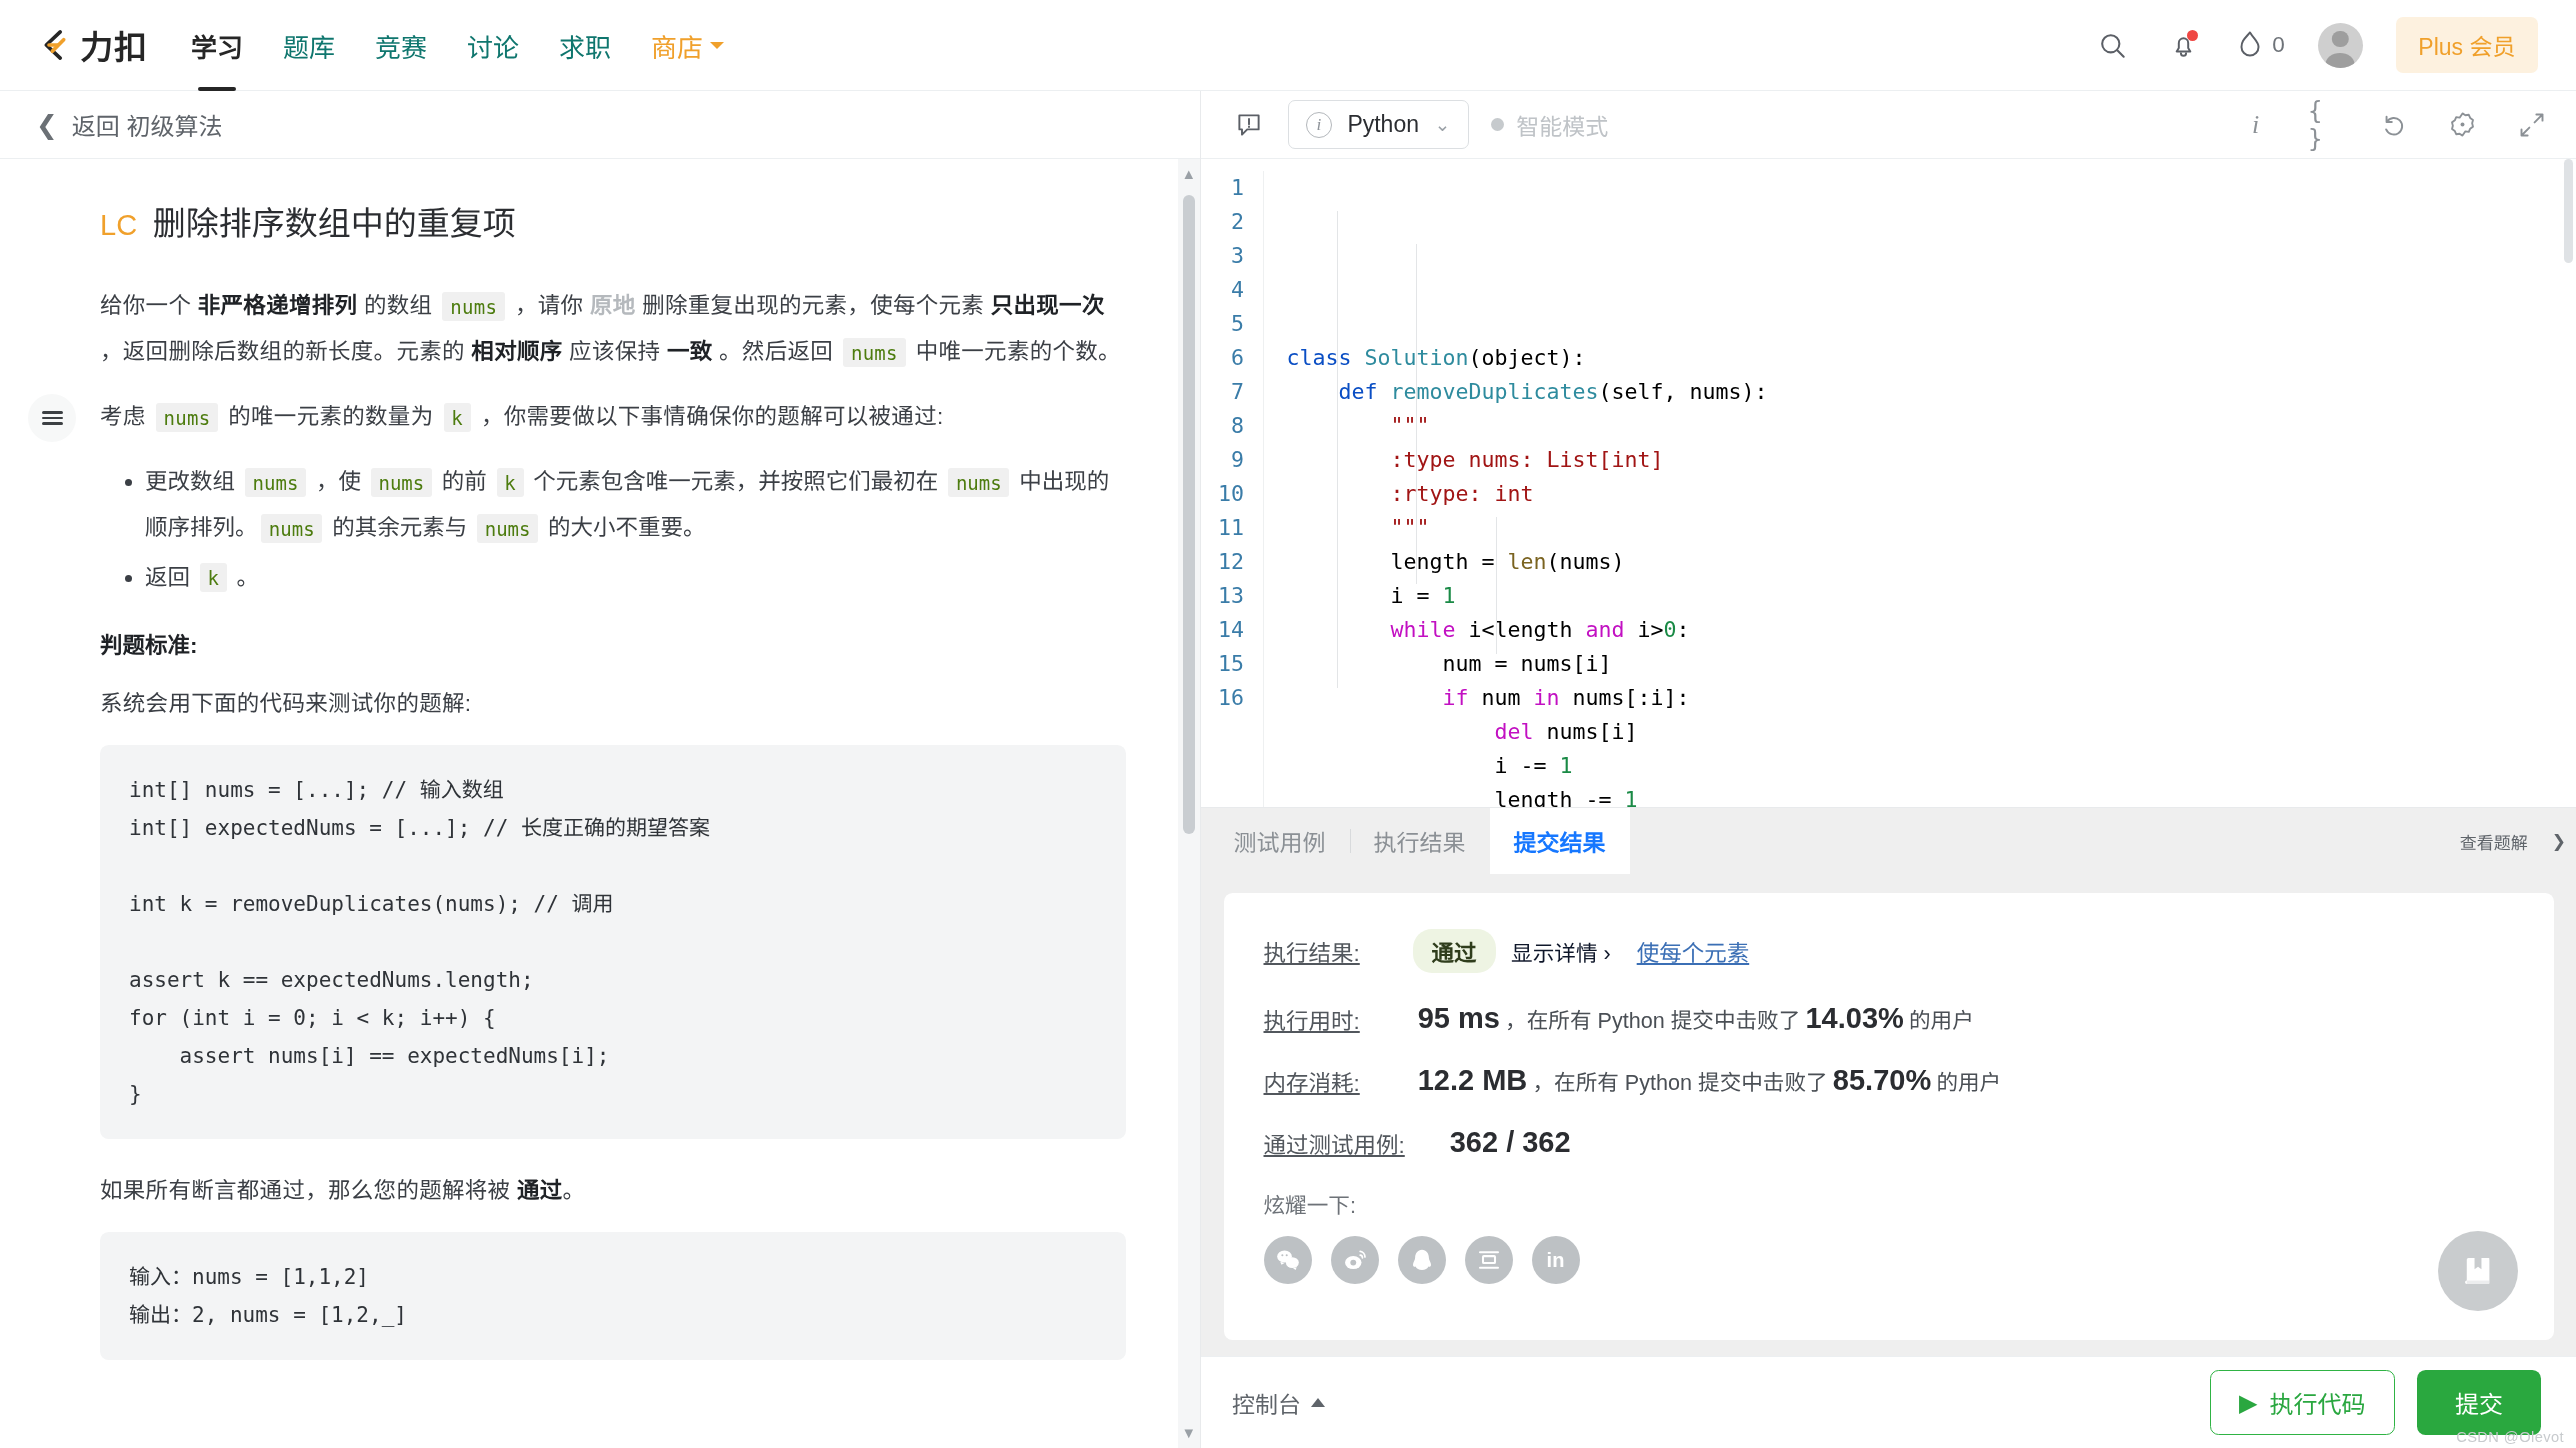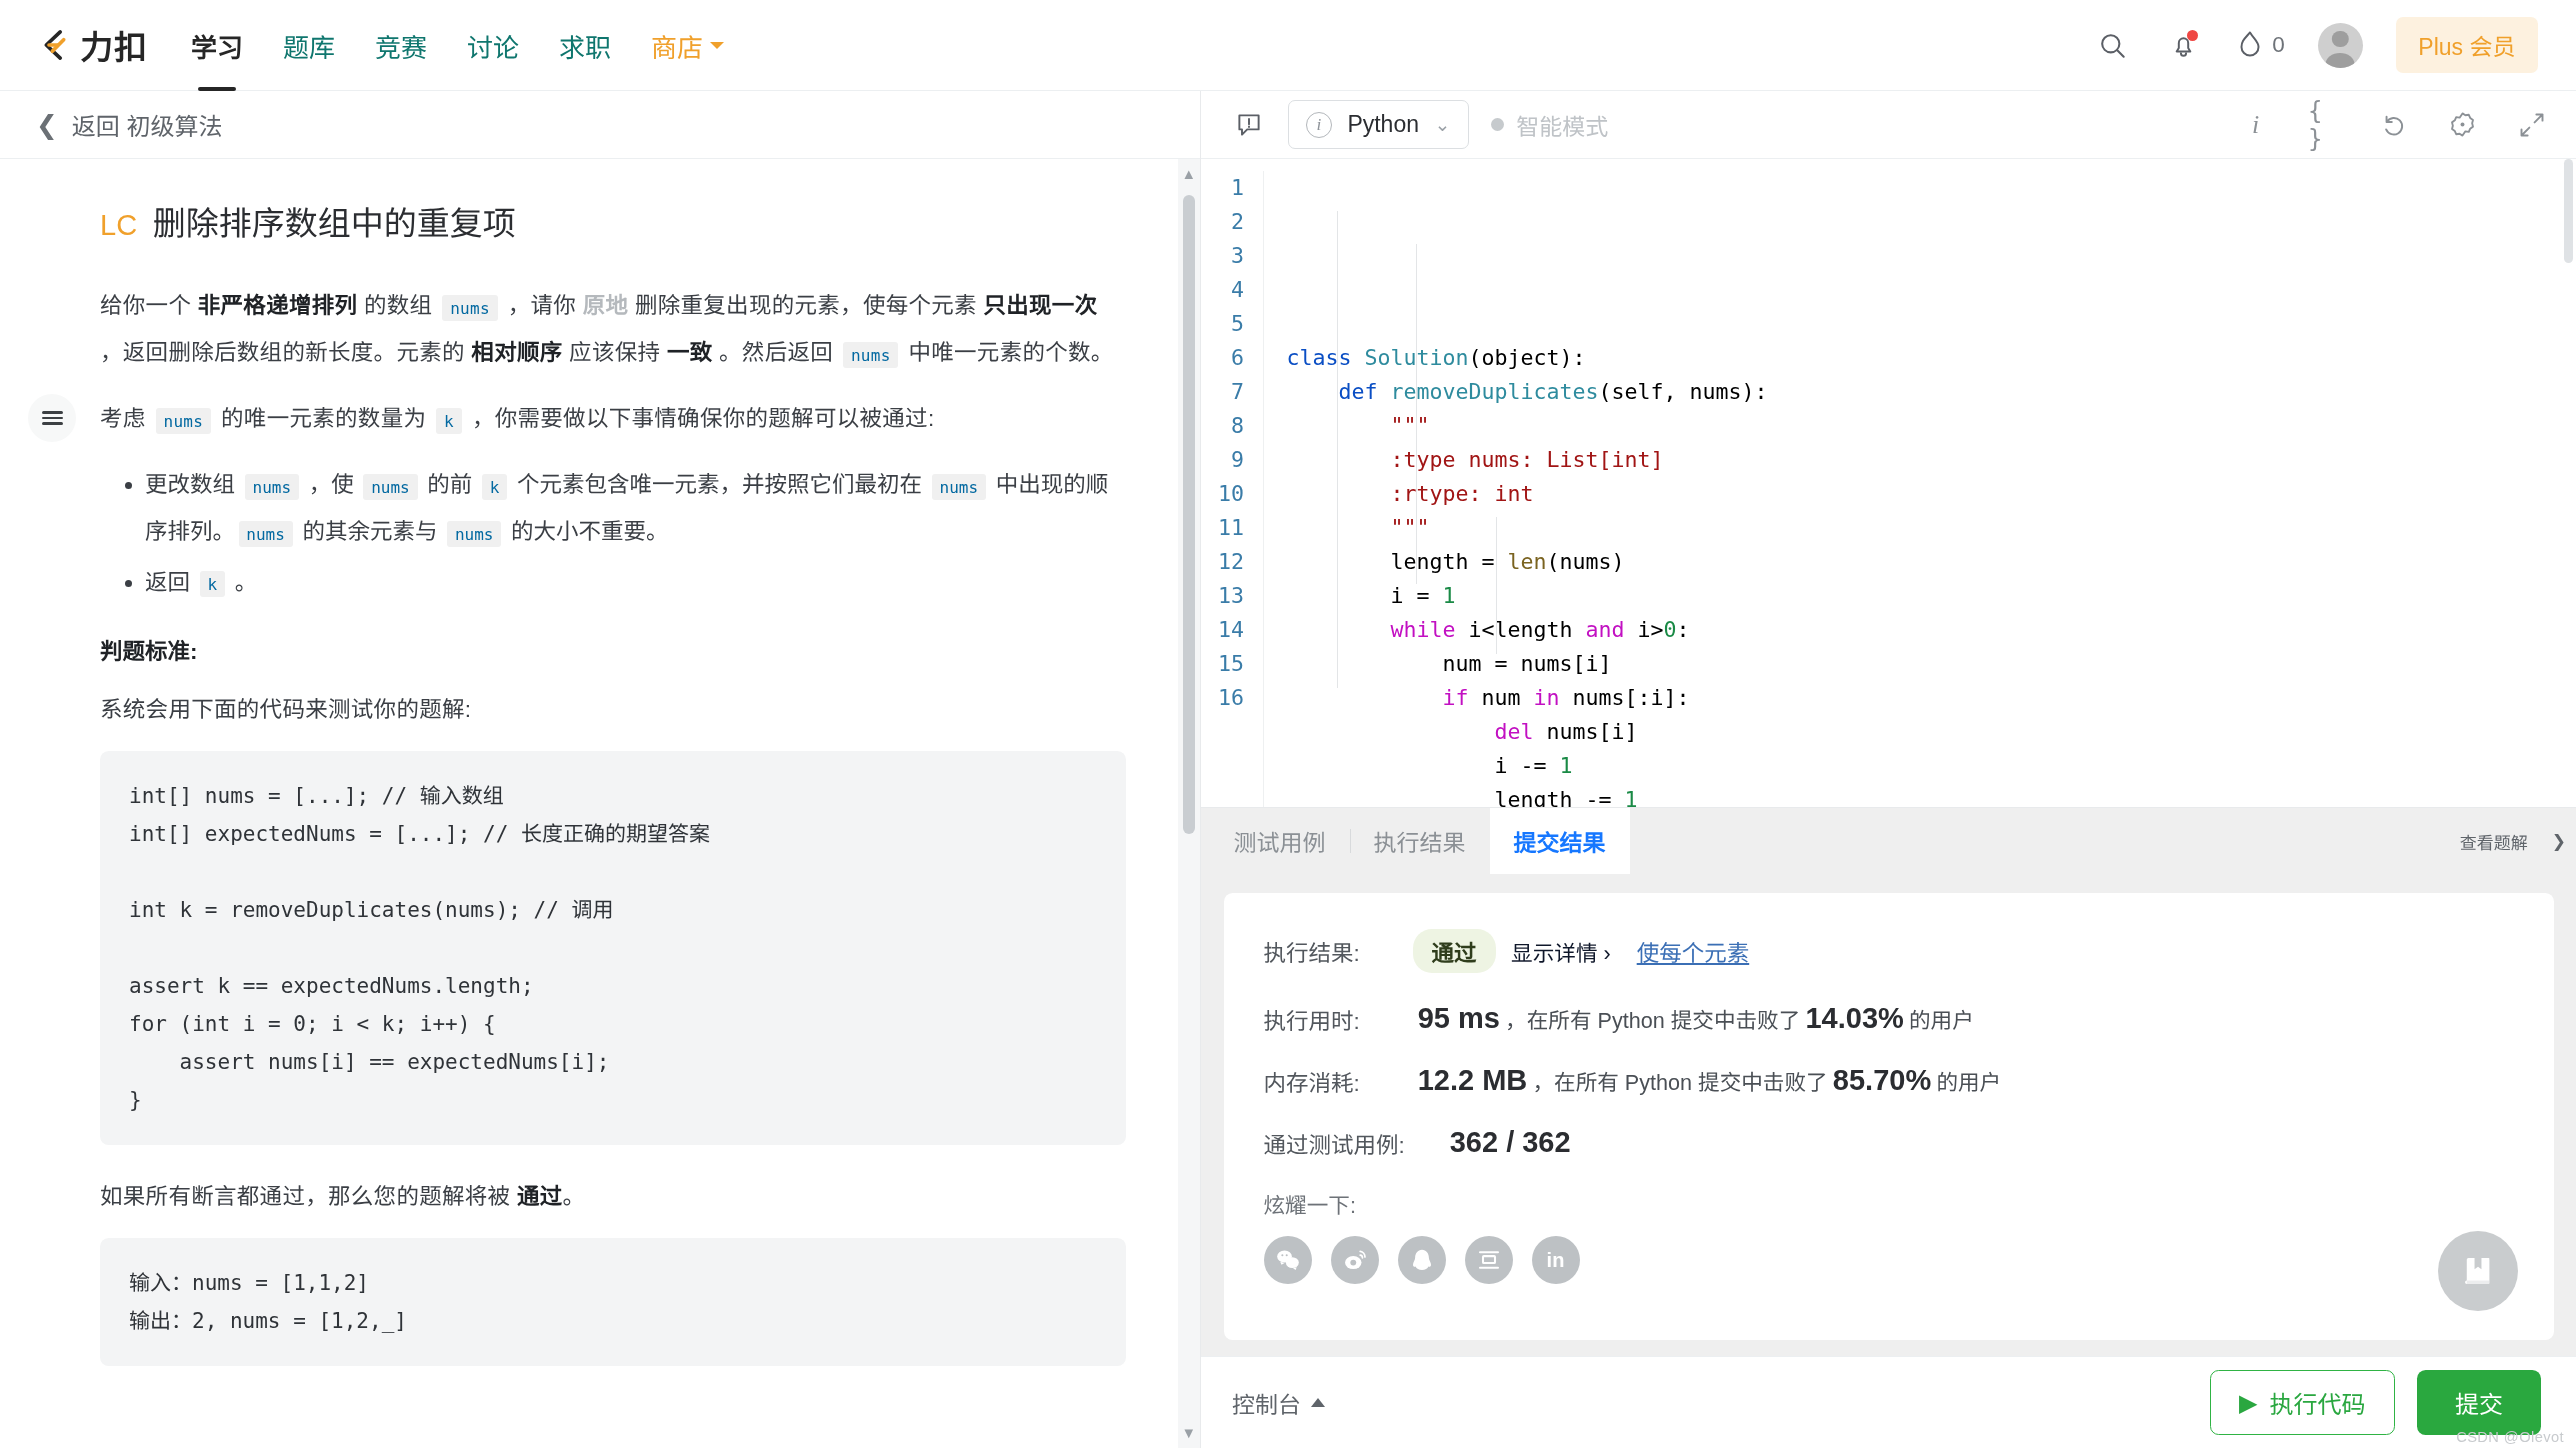--- a/index.html
+++ b/index.html
@@ -61,21 +61,21 @@
     position:absolute; left:28px; top:235px; width:48px;height:48px;border-radius:50%;
     background:#f7f8f8; display:flex;align-items:center;justify-content:center; cursor:pointer; z-index:4;
   }
   .hamburger-circle span { display:block; width:21px;height:2.6px;background:#3c4043;margin:3px 0;border-radius:1.7px; }
   .prob-title { display:flex; align-items:baseline; gap:15.6px; margin-bottom:38px; }
   .lc-badge { font-size:29px; color:#f0a02b; font-weight:400; }
   .prob-name { font-size:33px; color:#2b2d31; font-weight:500; }
   .para { font-size:22.5px; line-height:45px; color:#3b3f45; margin-bottom:19px; letter-spacing:0.3px;}
   .para b { font-weight:700; color:#1f2226; }
   .para .muted-strong { font-weight:700; color:#b5b9bd; }
-  code.inl { background:#f0f0f0; color:#0369a1; font-family:"DejaVu Sans Mono","Liberation Mono",monospace; font-size:16px; padding:3.5px 7.8px; border-radius:3px; margin:0 3.5px; }
+  code.inl { background:#f0f0f0; color:#4d7c0f; font-family:"DejaVu Sans Mono","Liberation Mono",monospace; font-size:19px; padding:3.5px 7.8px; border-radius:3px; margin:0 3.5px; }
   ul.bullets { margin:3.5px 0 26px 45px; }
   ul.bullets li { font-size:22.5px; line-height:45px; color:#3b3f45; margin-bottom:3.5px; }
   .sub-head { font-size:22.5px; font-weight:700; color:#1f2226; margin:19px 0 22.5px; }
   .codeblock {
     background:#f3f4f5; border-radius:8.6px; padding:26px 29px; margin:17.3px 0 29px;
     font-family:"DejaVu Sans Mono","Liberation Mono",monospace; font-size:21px; line-height:38px; color:#2f3338;
     white-space:pre;
   }
   .lp-scrollbar { position:absolute; top:0; right:0; width:22.5px; height:100%; background:#f5f6f7; }
   .lp-arrow { position:absolute; left:0; width:22.5px; height:22.5px; display:flex;align-items:center;justify-content:center; color:#9aa0a6; font-size:14.7px; cursor:pointer;}
@@ -126,21 +126,21 @@
   .res-tab {
     display:flex; align-items:center; padding:0 24px; font-size:23px; color:#8b9095; cursor:pointer; position:relative;
   }
   .res-tab + .res-tab::before { content:""; position:absolute; left:0; top:21px; bottom:21px; width:0.9px; background:#d8dadc; }
   .res-tab.active { background:#fff; color:#1677ff; font-weight:700; }
   .res-tab.active::before { display:none; }
   .view-solution { margin-left:auto; display:flex; align-items:center; gap:24px; padding:0 10px 0 0; font-size:17px; color:#5f646a; cursor:pointer; }
   .res-body { flex:1; background:#efefef; padding:19px 22.5px 15.6px; min-height:0; position:relative; }
   .res-card { background:#fff; border-radius:8.6px; height:100%; padding:36px 40px; position:relative; overflow:hidden;}
   .res-row { display:flex; align-items:center; margin-bottom:29px; font-size:22.5px; color:#4a4f55; }
-  .res-label { min-width:149px; color:#52575d; }
+  .res-label { min-width:149px; color:#52575d;text-decoration:underline; }
   .badge-pass { background:#eef4e3; color:#2f3d1c; font-size:22.5px; font-weight:600; padding:6px 19px; border-radius:19px; margin-right:15.6px;}
   .link-muted { color:#0f172a; font-size:21.6px; cursor:pointer; margin-right:26px; }
   .link-blue { color:#3b6fb5; font-size:22.5px; text-decoration:underline; cursor:pointer; }
   .big-num { font-size:29px; font-weight:700; color:#2b2d31; margin:0 5.2px; }
   .res-note { font-size:21.6px; color:#4a4f55; }
   .share-label { font-size:21.6px; color:#6d7278; margin-bottom:17.3px; }
   .share-row { display:flex; gap:19px; }
   .share-icon { width:48px;height:48px;border-radius:50%; background:#bdc1c4; display:flex;align-items:center;justify-content:center; color:#fff; cursor:pointer; font-size:21.6px;}
   .book-fab {
     position:absolute; right:36px; bottom:29px; width:80px;height:80px;border-radius:50%;

